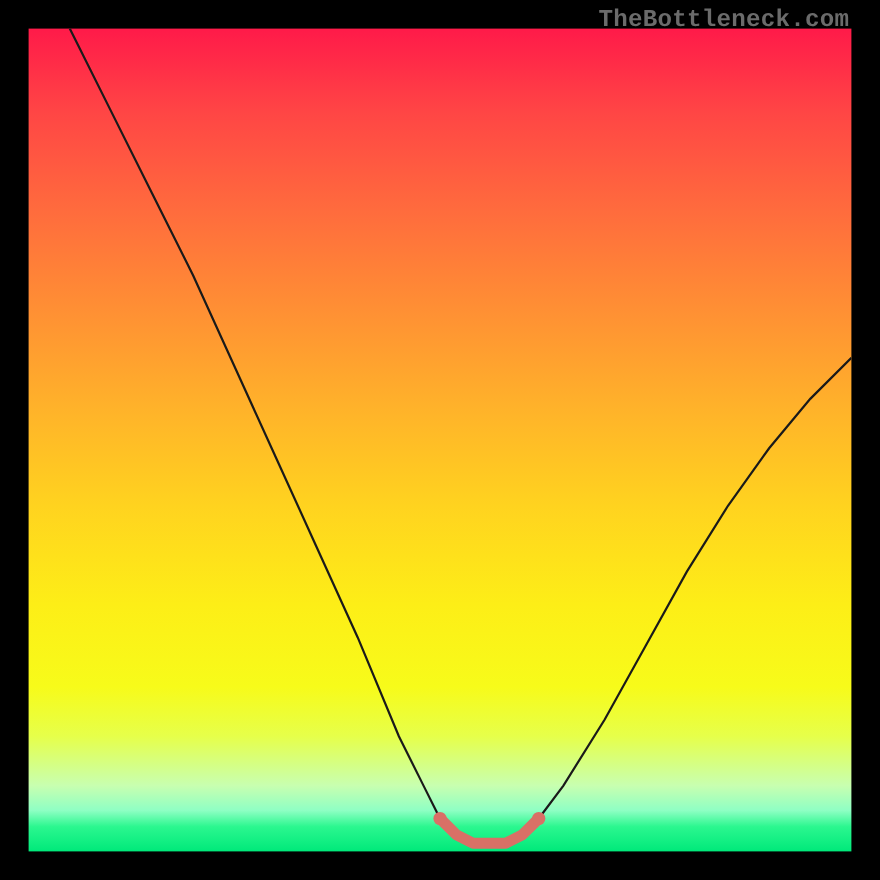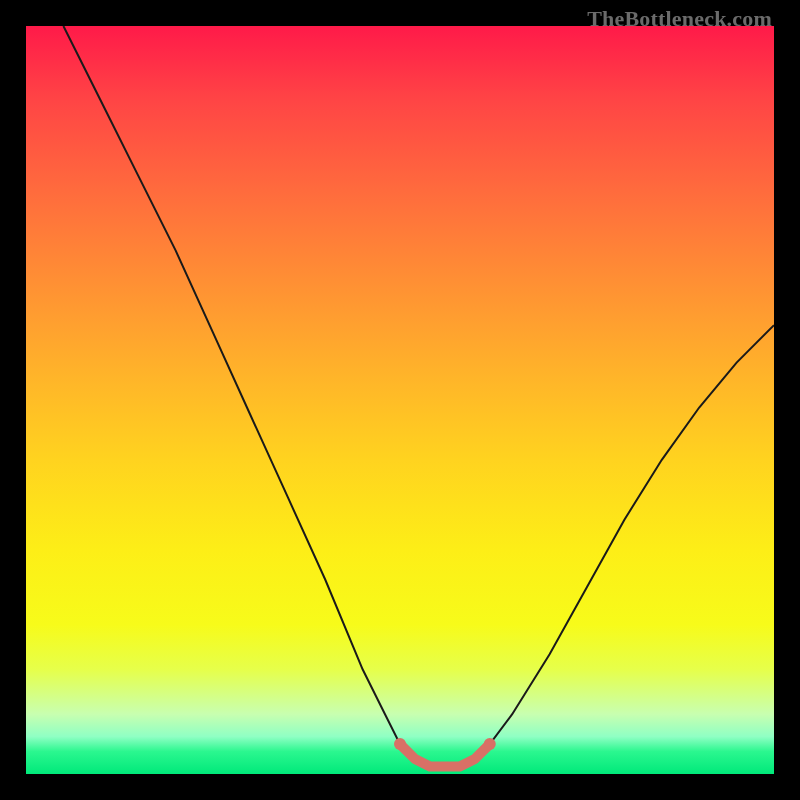--- a/index.html
+++ b/index.html
@@ -29,21 +29,21 @@
       #c8ffb0 92%,
       #8fffc4 95%,
       #2bf78f 97%,
       #00e97a 100%
     );
   }
   .watermark {
     position: absolute;
     top: 6px;
     right: 28px;
-    font-family: Liberation Serif, serif;
+    font-family: Liberation Mono, monospace;
     font-size: 22px;
     font-weight: bold;
     color: #6b6b6b;
     letter-spacing: 0.2px;
   }
   svg.curve {
     position: absolute;
     left: 0;
     top: 0;
     width: 748px;

